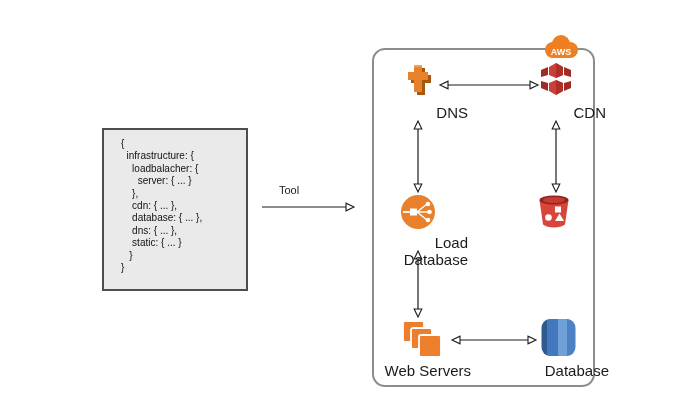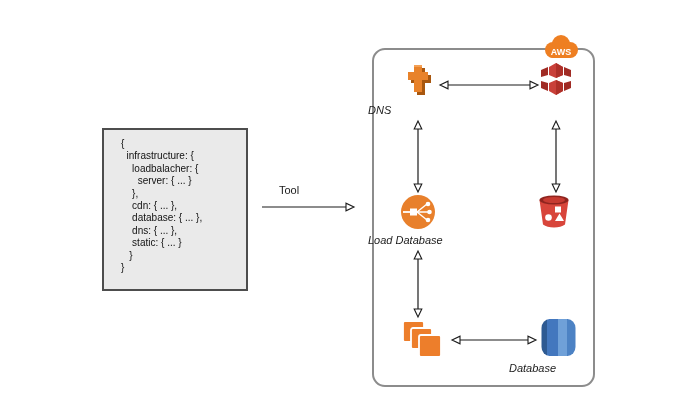--- a/index.html
+++ b/index.html
@@ -21,22 +21,22 @@
     position:absolute; left:279px; top:184px; width:50px;
     text-align:left; font-size:11px; color:#1a1a1a;
   }
   .aws-panel {
     position:absolute; left:372px; top:48px; width:223px; height:339px;
     background:#ffffff; border:2px solid #8C8C8C; border-radius:13px;
   }
   .aws-badge { position:absolute; left:542px; top:34px; width:38px; height:27px; }
   .icon { position:absolute; }
   .node-label {
-    position:absolute; width:100px; text-align:left;
-    font-size:11px; color:#1a1a1a;font-style:italic;
+    position:absolute; width:100px; text-align:right;
+    font-size:15px; color:#1a1a1a;
   }
   #arrows { position:absolute; left:0; top:0; width:700px; height:420px; pointer-events:none; }
   .conn-line { stroke:#1b1b1b; stroke-width:1.2; }
   .conn-head { fill:#ffffff; stroke:#1b1b1b; stroke-width:1.1; }
 </style>
 </head>
 <body>
 
 <div id="canvas">
 
@@ -118,20 +118,21 @@
     <path d="M1,8 L8,5 L8,13 L1,15 Z" fill="#A02B24"></path>
     <path d="M31,8 L24,5 L24,13 L31,15 Z" fill="#A02B24"></path>
     <path d="M16,1 L23,5 L23,13 L16,16 L9,13 L9,5 Z" fill="#C94039"></path>
     <path d="M16,1 L23,5 L23,13 L16,16 Z" fill="#AE2F28"></path>
 
     <path d="M1,26 L8,29 L8,21 L1,19 Z" fill="#A02B24"></path>
     <path d="M31,26 L24,29 L24,21 L31,19 Z" fill="#A02B24"></path>
     <path d="M16,33 L23,29 L23,21 L16,18 L9,21 L9,29 Z" fill="#C94039"></path>
     <path d="M16,33 L23,29 L23,21 L16,18 Z" fill="#AE2F28"></path>
   </svg>
+  <div class="node-label" style="left:506px; top:104px;">CDN</div>
 
   <svg class="icon" style="left:400px; top:194px;" width="36" height="36" viewBox="0 0 36 36">
     <circle cx="18" cy="18" r="17" fill="#E8802C"></circle>
     <line x1="3" y1="18" x2="10" y2="18" stroke="#ffffff" stroke-width="1.8"></line>
     <rect x="10" y="14.5" width="7" height="7" fill="#ffffff"></rect>
     <line x1="17" y1="18" x2="27" y2="10" stroke="#ffffff" stroke-width="1.5"></line>
     <line x1="17" y1="18" x2="28" y2="18" stroke="#ffffff" stroke-width="1.5"></line>
     <line x1="17" y1="18" x2="27" y2="26" stroke="#ffffff" stroke-width="1.5"></line>
     <circle cx="28" cy="10" r="2.3" fill="#ffffff"></circle>
     <circle cx="29.5" cy="18" r="2.3" fill="#ffffff"></circle>
@@ -146,20 +147,21 @@
     <rect x="17" y="12.5" width="6" height="6" fill="#ffffff"></rect>
     <circle cx="10.5" cy="23.5" r="3.3" fill="#ffffff"></circle>
     <path d="M17,27 L26,27 L21.5,19.5 Z" fill="#ffffff"></path>
   </svg>
 
   <svg class="icon" style="left:402px; top:320px;" width="46" height="40" viewBox="0 0 46 40">
     <rect x="1" y="1" width="21" height="21" rx="2" fill="#ED7E2B" stroke="#ffffff" stroke-width="1.8"></rect>
     <rect x="9" y="8" width="21" height="21" rx="2" fill="#ED7E2B" stroke="#ffffff" stroke-width="1.8"></rect>
     <rect x="17" y="15" width="22" height="22" rx="2" fill="#ED7E2B" stroke="#ffffff" stroke-width="1.8"></rect>
   </svg>
+  <div class="node-label" style="left:371px; top:362px;">Web Servers</div>
 
   <svg class="icon" style="left:540px; top:317px;" width="37" height="41" viewBox="0 0 37 41">
     <defs>
       <linearGradient id="dbGrad" x1="0" y1="0" x2="1" y2="0">
         <stop offset="0" stop-color="#2E5A92"></stop>
         <stop offset="0.15" stop-color="#2E5A92"></stop>
         <stop offset="0.15" stop-color="#4377BE"></stop>
         <stop offset="0.5" stop-color="#4377BE"></stop>
         <stop offset="0.5" stop-color="#6FA0D8"></stop>
         <stop offset="0.74" stop-color="#6FA0D8"></stop>

